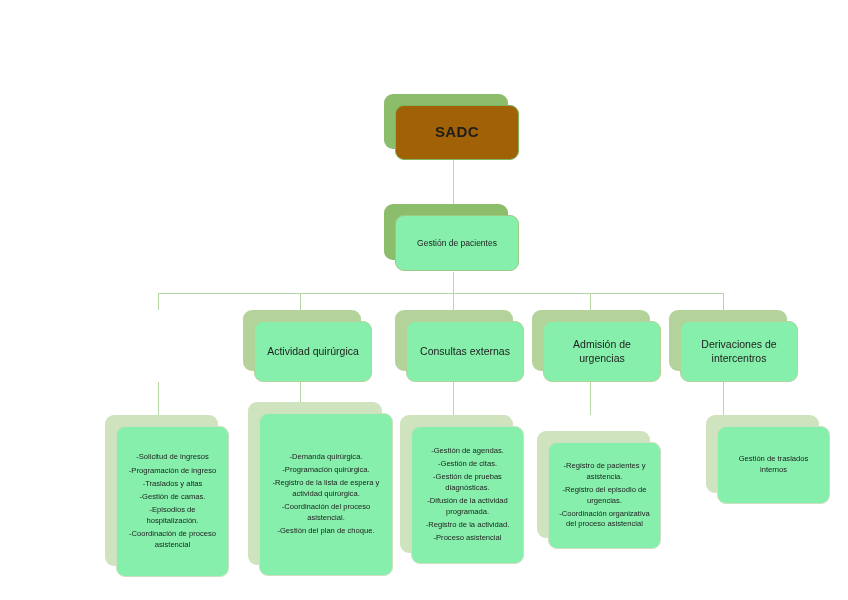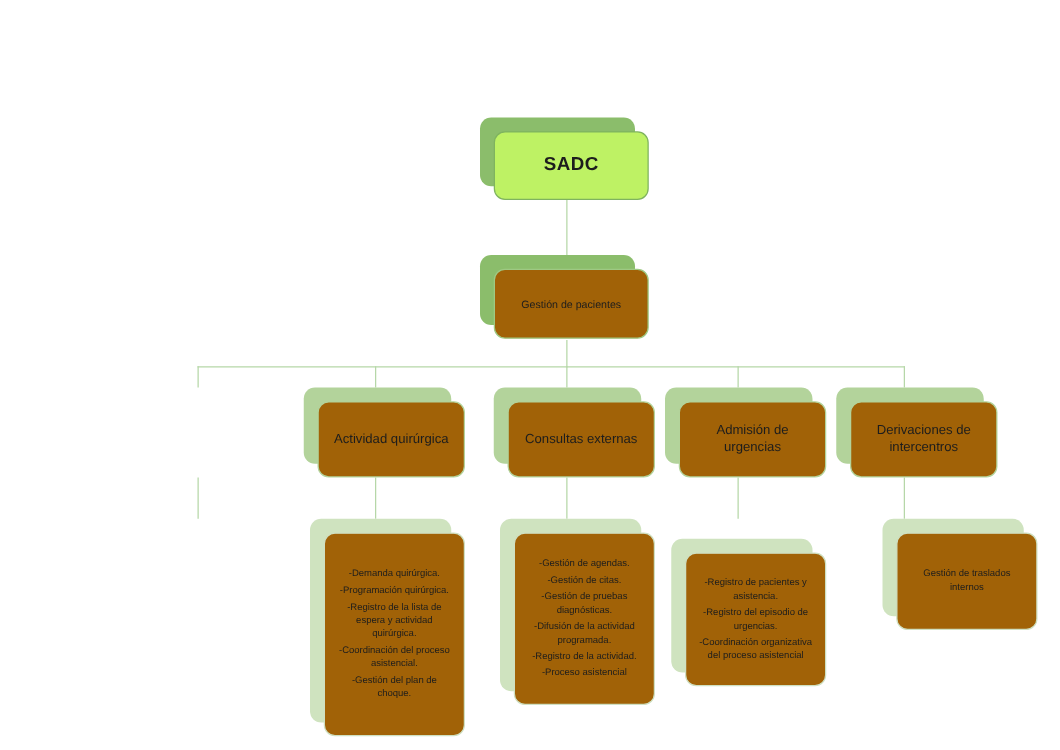--- a/index.html
+++ b/index.html
@@ -40,35 +40,35 @@
     background: #b3d39b;
     border-radius: 9px;
   }
   .node .card {
     position: absolute;
     left: 11px;
     top: 11px;
     width: 100%;
     height: 100%;
     box-sizing: border-box;
-    background: #a16207;
+    background: #86efac;
     border: 1px solid #b3d39b;
     border-radius: 9px;
     display: flex;
     align-items: center;
     justify-content: center;
     text-align: center;
     color: #1d1d1d;
   }
 
   
   .node.root .shadow { background: #8bbd6b; }
   .node.root .card {
     border: 1px solid #7fb35f;
-    background: #bef264;
+    background: #a16207;
   }
   .node.root .label {
     font-size: 15px;
     font-weight: bold;
     letter-spacing: 0.4px;
   }
   .node.level2 .shadow { background: #8bbd6b; }
   .node.level2 .card { border: 1px solid #9ec983; }
   .node.level2 .label { font-size: 8.5px; }
 
@@ -158,22 +158,35 @@
     </div>
   </div>
 
   <div class="node category" style="left:532px; top:310px; width:118px; height:61px;">
     <div class="shadow"></div>
     <div class="card">
       <span class="label">Admisión de urgencias</span>
     </div>
   </div>
 
-
-  <div class="node detail" style="left:248px; top:415px; width:113px; height:163px;">
+  <div class="node detail" style="left:105px; top:415px; width:113px; height:151px;">
+    <div class="shadow"></div>
+    <div class="card">
+      <ul class="detail-list">
+          <li>-Solicitud de ingresos</li>
+          <li>-Programación de ingreso</li>
+          <li>-Traslados y altas</li>
+          <li>-Gestión de camas.</li>
+          <li>-Episodios de hospitalización.</li>
+          <li>-Coordinación de proceso asistencial</li>
+        </ul>
+    </div>
+  </div>
+
+  <div class="node detail" style="left:248px; top:402px; width:113px; height:163px;padding-left:21px;">
     <div class="shadow"></div>
     <div class="card">
       <ul class="detail-list">
           <li>-Demanda quirúrgica.</li>
           <li>-Programación quirúrgica.</li>
           <li>-Registro de la lista de espera y actividad quirúrgica.</li>
           <li>-Coordinación del proceso asistencial.</li>
           <li>-Gestión del plan de choque.</li>
         </ul>
     </div>

